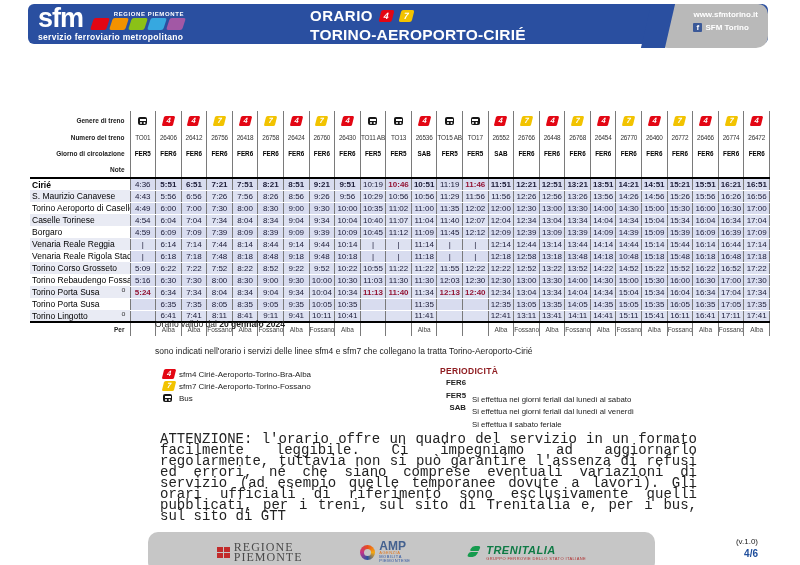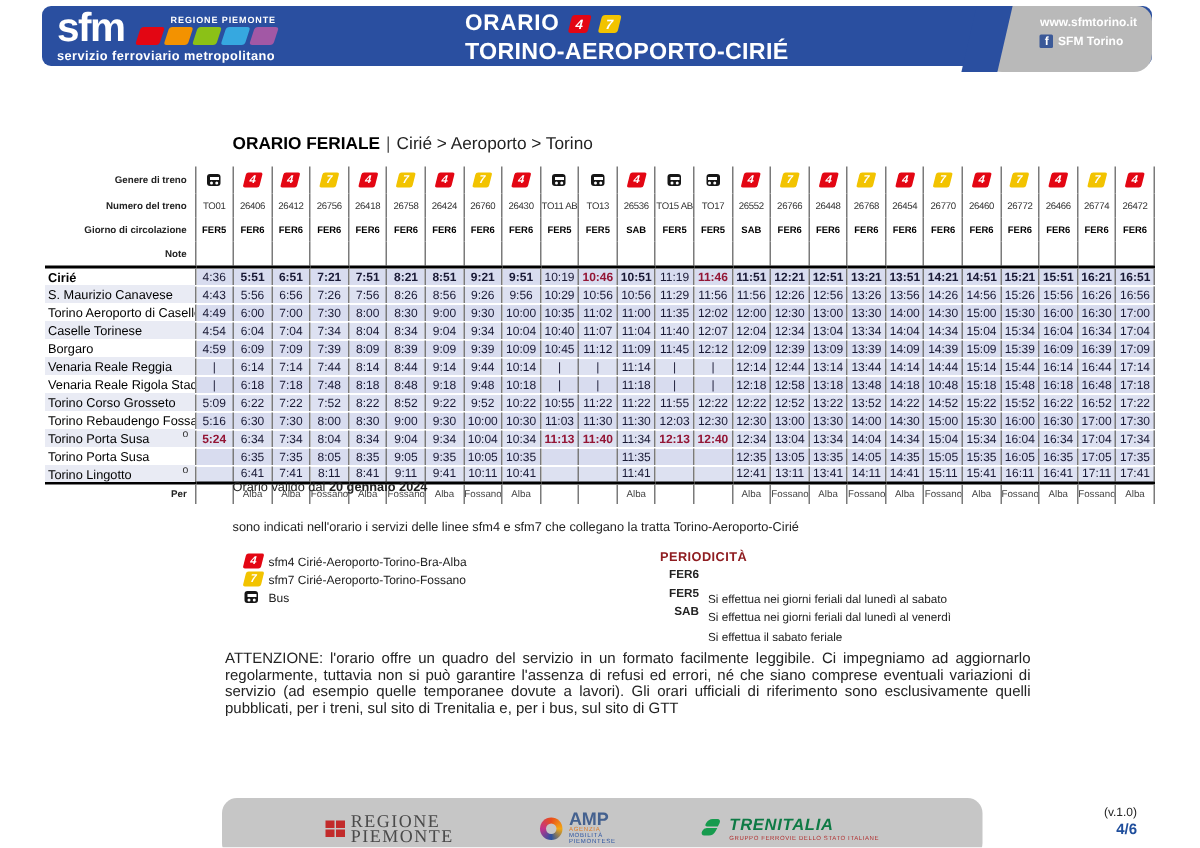--- a/index.html
+++ b/index.html
@@ -83,22 +83,22 @@
   .lg-row{display:flex;align-items:center;height:12px;}
   .lg-ic{width:16px;display:flex;justify-content:flex-start;}
   .lg-ic .plg-badge{width:12px;height:10px;}
   .lg-txt{font-size:8px;color:#222;}
   .periodicita{position:absolute;left:440px;top:366px;}
   .per-title{font-size:8.5px;font-weight:bold;color:#8f1d21;letter-spacing:.3px;}
   .per-row-l{display:flex;height:11.5px;align-items:center;margin-top:1px;}
   .per-code{width:26px;text-align:right;font-size:7.8px;font-weight:bold;color:#222;margin-right:6px;}
   .per-desc{font-size:7.8px;color:#222;margin-top:33px;}
 
-  .attention{position:absolute;left:150px;top:434px;width:537px;font-size:10px;line-height:11px;
-             color:#222;text-align:justify;}
+  .attention{position:absolute;left:160px;top:434px;width:537px;font-size:14px;line-height:11px;
+             color:#222;text-align:justify;font-family:Liberation Mono, monospace;}
 
   
   .fbar{position:absolute;left:148px;top:532px;width:507px;height:40px;background:#c6c6c6;
         border-radius:10px;display:flex;align-items:center;justify-content:space-around;padding:0 40px;box-sizing:border-box;}
   .logo{display:flex;align-items:center;}
   .rp-grid{display:grid;grid-template-columns:6px 6px;grid-template-rows:5px 5px;gap:1px;margin-right:4px;}
   .rp-grid i{background:#c22b2b;display:block;}
   .rp-txt{font-family:"Liberation Serif",serif;font-size:12px;color:#4a4a4a;line-height:10px;letter-spacing:1px;}
   .amp-ring{width:15px;height:15px;border-radius:50%;margin-right:4px;position:relative;
             background:conic-gradient(#e94e1b,#f3a712,#2a52a0,#c2348b,#e94e1b);}
@@ -152,23 +152,20 @@
     </div>
     <div class="tab-txt">
       <div class="tab-web">www.sfmtorino.it</div>
       <div class="tab-fb">
         <span class="fb-ic">f</span>
         <span class="tab-fb-name">SFM Torino</span>
       </div>
     </div>
   </div>
 
-  <div class="doc-title">
-    <b>ORARIO FERIALE</b><span class="sep">|</span><span>Cirié &gt; Aeroporto &gt; Torino</span>
-  </div>
 
   <div class="tt-wrap">
     <table class="tt">
         <colgroup>
           <col style="width:100px">
           <col>
           <col>
           <col>
           <col>
           <col>

